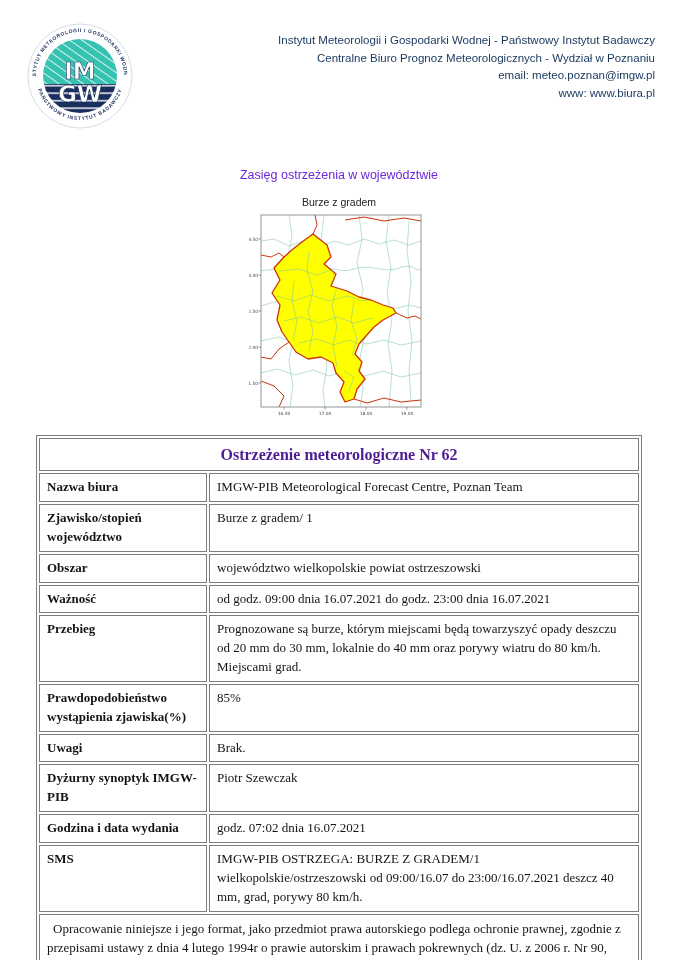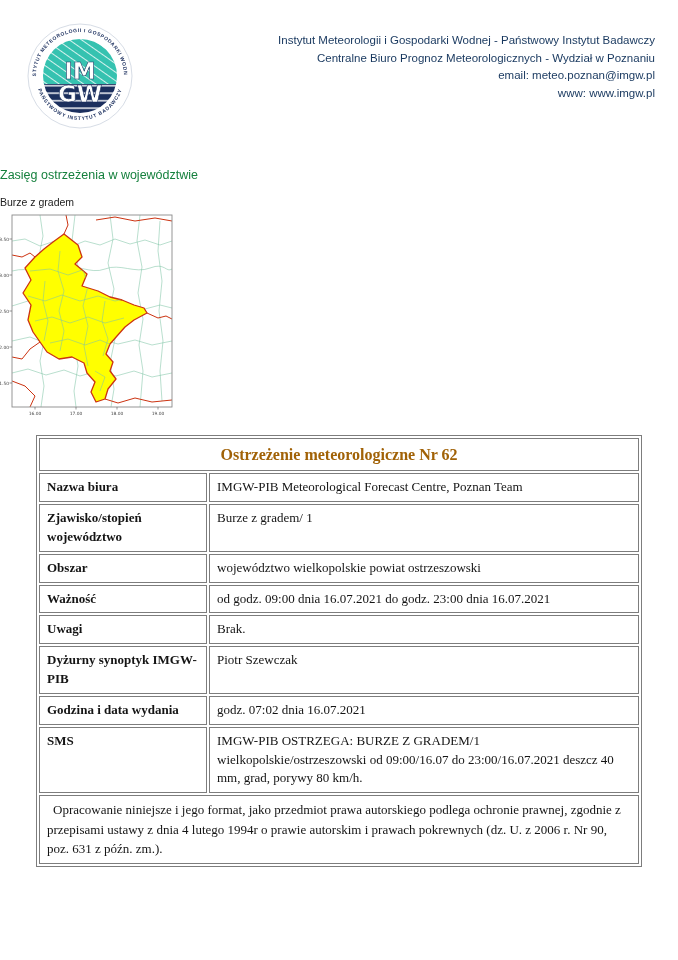--- a/index.html
+++ b/index.html
@@ -7,31 +7,31 @@
   .page{position:relative;width:678px;height:960px;background:#fff;}
 
   
   .header{position:relative;height:146px;}
   .logo-wrap{position:absolute;left:26px;top:22px;width:108px;height:108px;}
   .header-text{position:absolute;right:23px;top:32px;text-align:right;color:#17375e;
                font-size:11.5px;line-height:17.5px;}
   .header-text .hl-bold{font-weight:normal;}
 
   
-  .map-title{text-align:left;font-size:12.5px;color:#15803d;margin:22px 0 0 0;}
-  .map-fig{margin-top:14px;}
+  .map-title{text-align:center;font-size:12.5px;color:#6d28d9;margin:22px 0 0 0;}
+  .map-fig{text-align:center;margin-top:14px;}
   .map-sub{font-size:10.5px;color:#222;margin:0 0 3px 0;}
   .map-svg{display:inline-block;}
 
   
   table.warn{border-collapse:separate;border-spacing:2px;border:1px solid #7d7d7d;
              margin:12px 0 0 36px;width:606px;background:#fff;
              font-family:"Liberation Serif",serif;font-size:13px;color:#141414;}
   table.warn td{border:1px solid #7d7d7d;padding:4px 7px;vertical-align:top;line-height:1.45;}
-  td.title-cell{text-align:center;font-weight:bold;font-size:16px;color:#a16207;padding:5px 4px;}
+  td.title-cell{text-align:center;font-weight:bold;font-size:16px;color:#4c1d95;padding:5px 4px;}
   td.lbl{width:152px;font-weight:bold;}
   .bold-inline{font-weight:normal;}
   td.footer-cell{padding:5px 8px 7px 6px;}
   td.footer-cell p{margin:0;text-indent:6px;line-height:1.5;}
 </style>
 </head>
 <body>
 
 <div class="page">
 
@@ -67,21 +67,21 @@
         <text font-size="5" font-weight="bold" fill="#1b2f5e" letter-spacing="0.8">
           <textPath href="#arcBot" startOffset="50%" text-anchor="middle">PAŃSTWOWY INSTYTUT BADAWCZY</textPath>
         </text>
       </svg>
     </div>
 
     <div class="header-text">
       <div>Instytut Meteorologii i Gospodarki Wodnej - Państwowy Instytut Badawczy</div>
       <div class="hl-bold">Centralne Biuro Prognoz Meteorologicznych - Wydział w Poznaniu</div>
       <div>email: meteo.poznan@imgw.pl</div>
-      <div>www: www.imgw.pl</div>
+      <div>www: www.biura.pl</div>
     </div>
   </div>
 
   <div class="map-title">Zasięg ostrzeżenia w województwie</div>
 
   <div class="map-fig">
     <div class="map-sub">Burze z gradem</div>
 
     <svg class="map-svg" width="180" height="208" viewBox="0 0 180 208">
       <defs>
@@ -177,20 +177,28 @@
       </tr>
       <tr>
         <td class="lbl">Obszar</td>
         <td><span>województwo wielkopolskie </span><span class="bold-inline">powiat ostrzeszowski</span></td>
       </tr>
       <tr>
         <td class="lbl">Ważność</td>
         <td>od godz. 09:00 dnia 16.07.2021 do godz. 23:00 dnia 16.07.2021</td>
       </tr>
       <tr>
+        <td class="lbl">Przebieg</td>
+        <td>Prognozowane są burze, którym miejscami będą towarzyszyć opady deszczu od 20 mm do 30 mm, lokalnie do 40 mm oraz porywy wiatru do 80 km/h. Miejscami grad.</td>
+      </tr>
+      <tr>
+        <td class="lbl">Prawdopodobieństwo wystąpienia zjawiska(%)</td>
+        <td>85%</td>
+      </tr>
+      <tr>
         <td class="lbl">Uwagi</td>
         <td>Brak.</td>
       </tr>
       <tr>
         <td class="lbl">Dyżurny synoptyk IMGW-PIB</td>
         <td>Piotr Szewczak</td>
       </tr>
       <tr>
         <td class="lbl">Godzina i data wydania</td>
         <td>godz. 07:02 dnia 16.07.2021</td>

